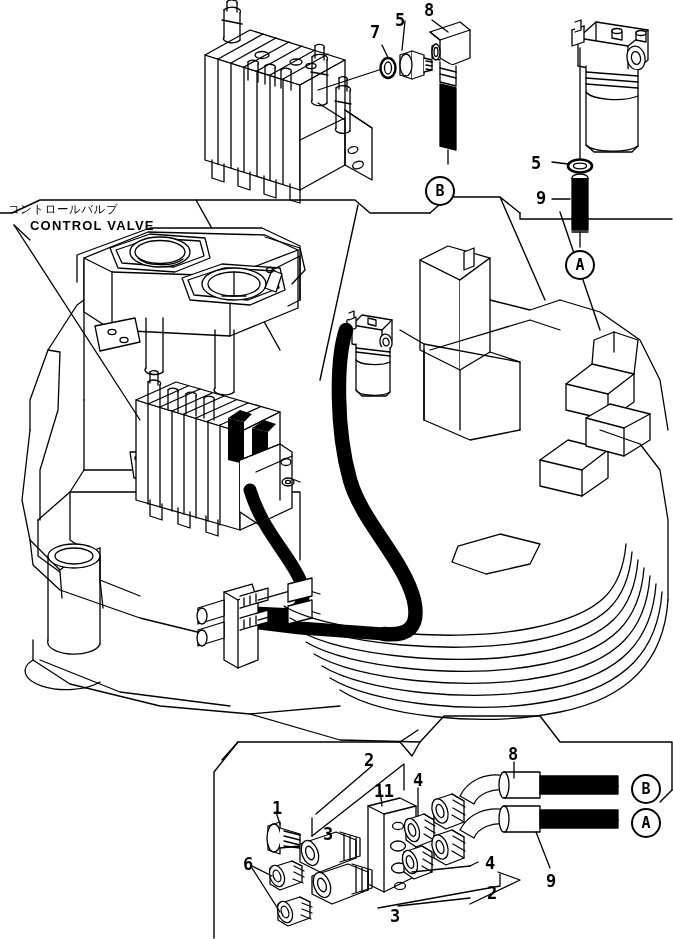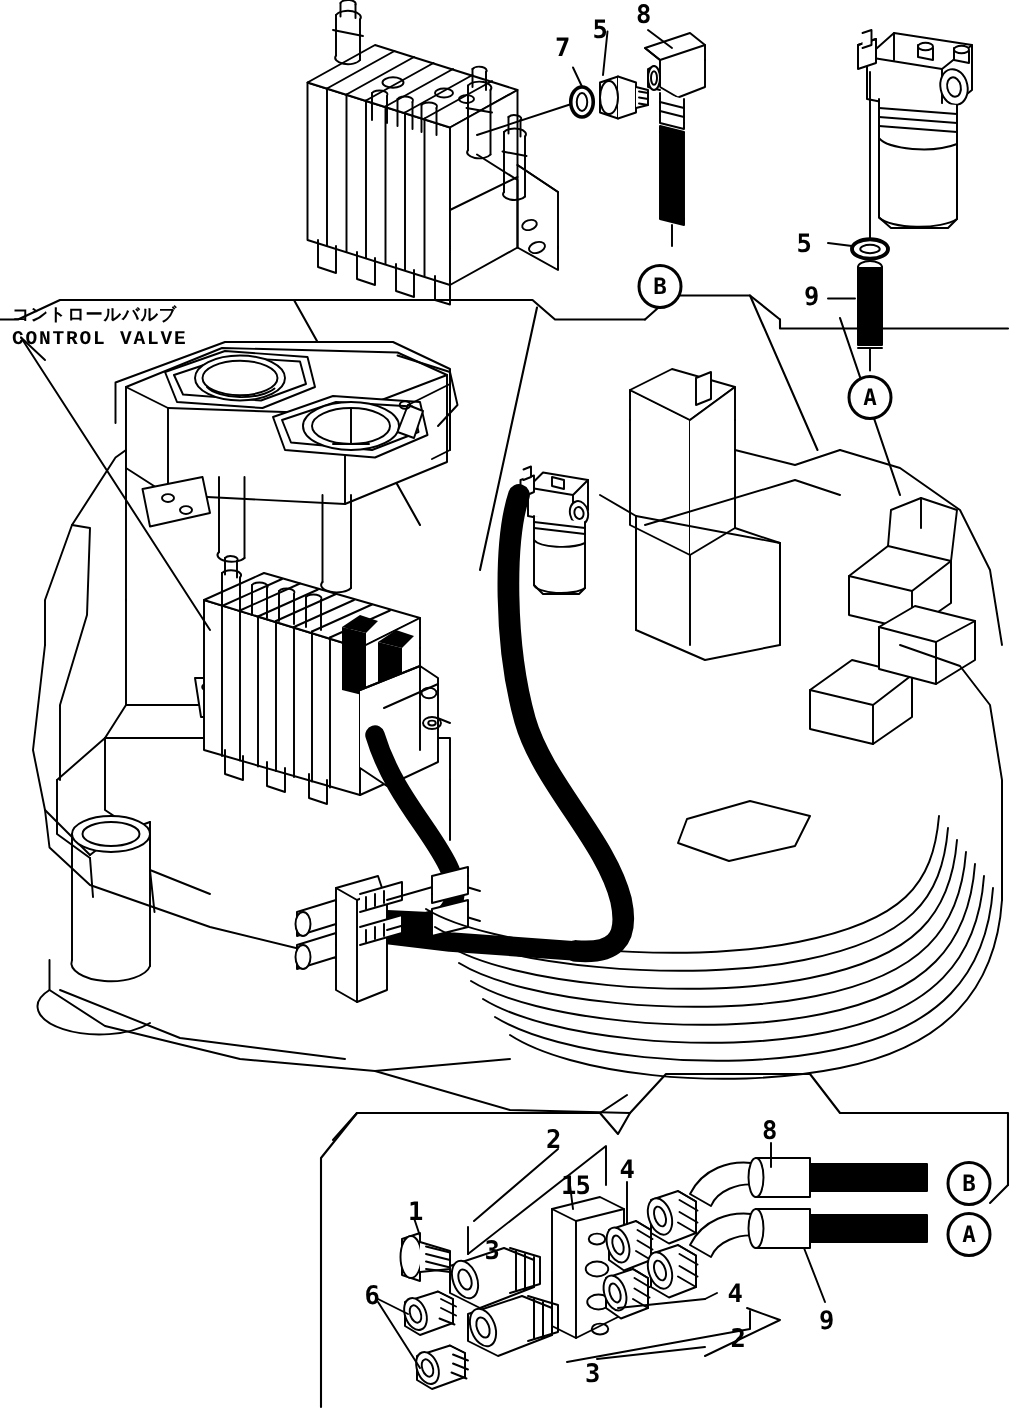--- a/index.html
+++ b/index.html
@@ -5,23 +5,23 @@
 <style>
   html,body{margin:0;padding:0;background:#ffffff;}
   body{width:673px;height:939px;overflow:hidden;
        font-family:"DejaVu Sans","Liberation Sans",sans-serif;}
   #sheet{position:relative;width:673px;height:939px;background:#fff;}
   #art{position:absolute;left:0;top:0;width:673px;height:939px;}
   .lbl{position:absolute;color:#000;font-weight:bold;line-height:1;
        white-space:nowrap;pointer-events:none;}
   .callout{font-family:"DejaVu Sans Mono","Liberation Mono",monospace;
            font-size:17px;font-weight:bold;letter-spacing:-0.5px;}
-  .jp{font-size:11.5px;letter-spacing:0.5px;font-weight:bold;}
-  .en{font-family:Liberation Mono, monospace;
-      font-size:13px;font-weight:bold;letter-spacing:1.2px;}
+  .jp{font-size:11.5px;letter-spacing:0.5px;font-weight:normal;}
+  .en{font-family:Liberation Sans, sans-serif;
+      font-size:13px;font-weight:bold;letter-spacing:1.2px;margin-left:22px;}
   .mark{position:absolute;width:26px;height:26px;border:2.2px solid #000;
         border-radius:50%;background:#fff;
         font-family:"DejaVu Sans Mono","Liberation Mono",monospace;
         font-size:15px;font-weight:bold;color:#000;
         display:flex;align-items:center;justify-content:center;}
 </style>
 </head>
 <body>
 
 <div id="sheet">
@@ -491,21 +491,21 @@
 <div class="lbl jp" style="left:8px;top:204px;">コントロールバルブ</div>
 <div class="lbl en" style="left:8px;top:219px;">CONTROL VALVE</div>
 
 <div class="lbl callout" style="left:370px;top:24px;">7</div>
 <div class="lbl callout" style="left:395px;top:12px;">5</div>
 <div class="lbl callout" style="left:424px;top:2px;">8</div>
 <div class="lbl callout" style="left:531px;top:155px;">5</div>
 <div class="lbl callout" style="left:536px;top:190px;">9</div>
 <div class="lbl callout" style="left:272px;top:800px;">1</div>
 <div class="lbl callout" style="left:364px;top:752px;">2</div>
-<div class="lbl callout" style="left:374px;top:783px;">15</div>
+<div class="lbl callout" style="left:374px;top:783px;">11</div>
 <div class="lbl callout" style="left:413px;top:772px;">4</div>
 <div class="lbl callout" style="left:508px;top:746px;">8</div>
 <div class="lbl callout" style="left:323px;top:826px;">3</div>
 <div class="lbl callout" style="left:243px;top:856px;">6</div>
 <div class="lbl callout" style="left:485px;top:855px;">4</div>
 <div class="lbl callout" style="left:546px;top:873px;">9</div>
 <div class="lbl callout" style="left:487px;top:885px;">2</div>
 <div class="lbl callout" style="left:390px;top:908px;">3</div>
 
 <div class="mark" style="left:425px;top:176px;">B</div>

